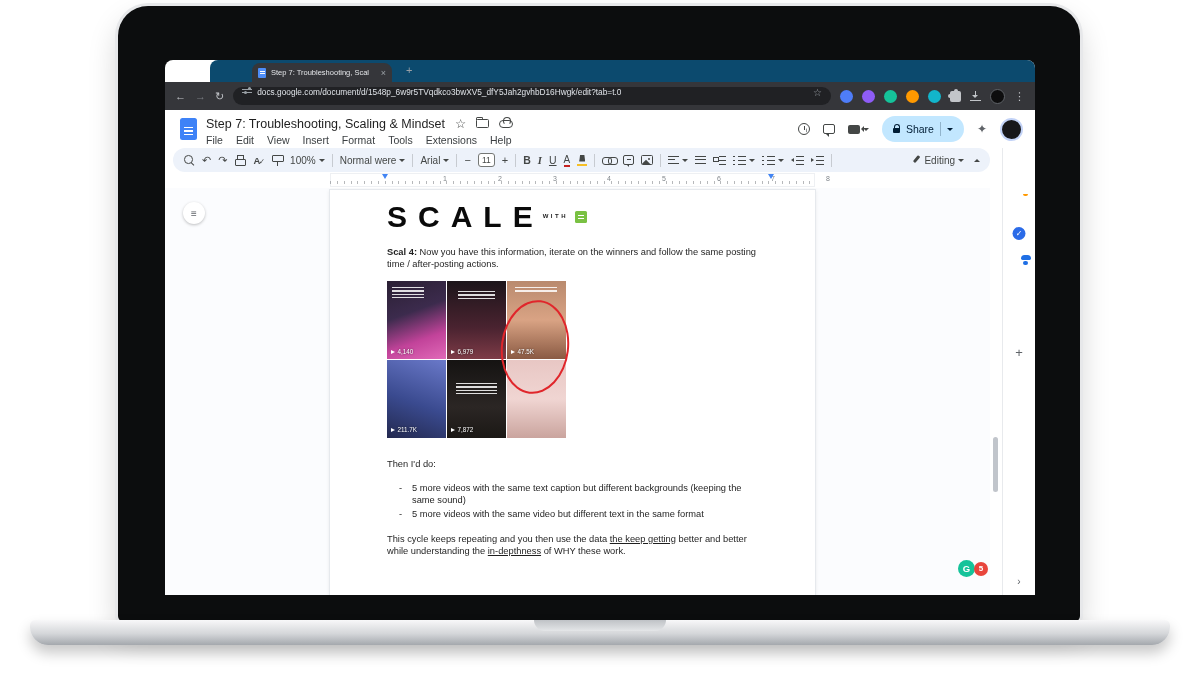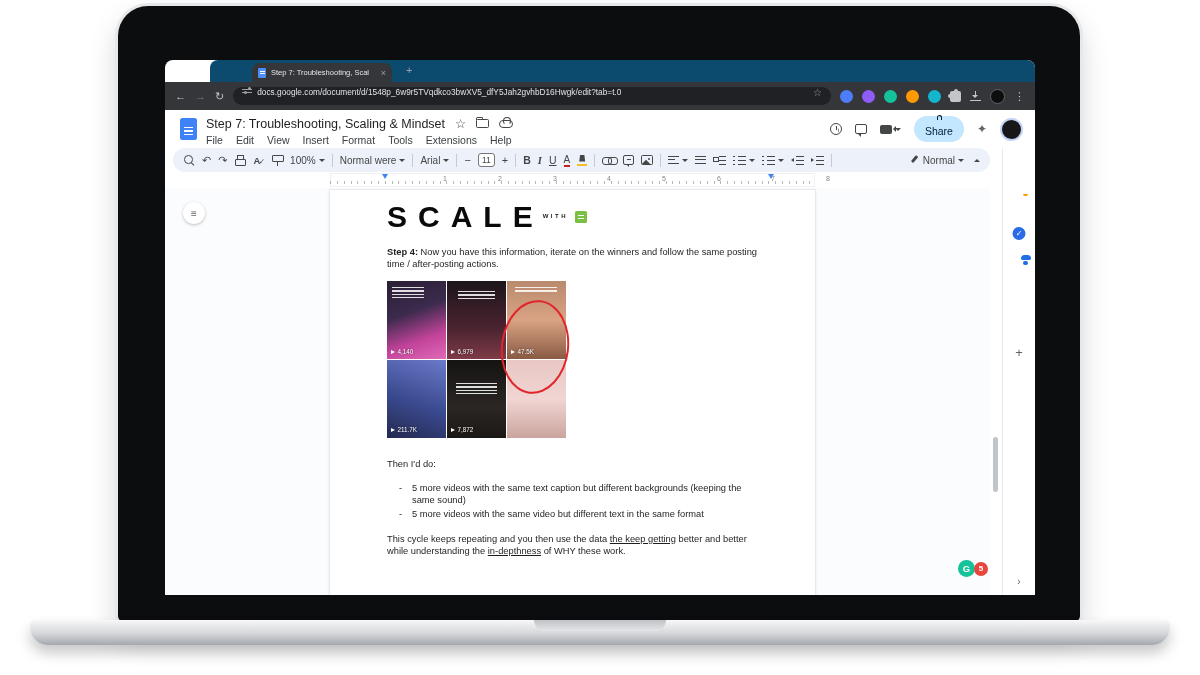--- a/index.html
+++ b/index.html
@@ -69,21 +69,21 @@
   .ic-cloud::before { content:""; position:absolute; left:2.5px; top:-3.5px; width:6px; height:6px; border-radius:50%; border:1.3px solid #444746; border-bottom-color:transparent; }
   .dmenus { position:absolute; left:41px; top:24px; display:flex; gap:13px; font-size:10.5px; color:#3c4043; }
   .dright { position:absolute; right:12px; top:6px; height:26px; display:flex; align-items:center; gap:13px; color:#444746; }
   .ic-clock { width:12px; height:12px; border:1.3px solid #444746; border-radius:50%; position:relative; }
   .ic-clock::after { content:""; position:absolute; left:4.6px; top:2px; width:1.3px; height:3.6px; background:#444746; box-shadow:1.8px 2.4px 0 -0.2px #444746; }
   .ic-bubble { width:12px; height:10px; border:1.3px solid #444746; border-radius:2px; position:relative; }
   .ic-bubble::after { content:""; position:absolute; left:1.5px; bottom:-4px; border-left:4px solid transparent; border-top:4px solid #444746; }
   .camwrap { display:flex; align-items:center; gap:3px; }
   .ic-cam { width:12px; height:9px; background:#444746; border-radius:2px; position:relative; }
   .ic-cam::after { content:""; position:absolute; right:-4px; top:1.3px; border-top:3.1px solid transparent; border-bottom:3.1px solid transparent; border-right:3.8px solid #444746; }
-  .sharepill { height:26px; border-radius:13px; background:#c2e7ff; color:#001d35; display:flex; align-items:center; gap:6px; padding:0 11px; font-size:10.5px; font-weight:500;flex-direction:column; }
+  .sharepill { height:26px; border-radius:13px; background:#c2e7ff; color:#001d35; display:flex; align-items:center; gap:6px; padding:0 11px; font-size:10.5px; font-weight:500; }
   .ic-lock { width:7px; height:5.5px; background:#001d35; border-radius:1px; position:relative; margin-top:3px; }
   .ic-lock::before { content:""; position:absolute; left:1.2px; top:-3.6px; width:3.6px; height:3.6px; border:1.2px solid #001d35; border-bottom:none; border-radius:3px 3px 0 0; }
   .sharediv { width:1px; height:14px; background:rgba(0,29,53,.25); }
   .sparkle { font-size:12px; color:#5f6368; }
   .davatar { width:23px; height:23px; border-radius:50%; background:#17171a; border:2px solid #c3d3f7; }
 
   
   .tbar { position:absolute; left:8px; right:45px; top:88px; height:24px; background:#edf2fa; border-radius:12px;
     display:flex; align-items:center; gap:7px; padding:0 10px; color:#444746; font-size:10px; }
   .tsep { width:1px; height:13px; background:#c7cbd1; flex:0 0 auto; }
@@ -342,21 +342,21 @@
         <span class="tg">
             <span class="ib-list"></span>
             <span class="cd"></span>
           </span>
         <span class="ib-ind out"></span>
         <span class="ib-ind"></span>
         <span class="tsep"></span>
         <div class="tright">
           <span class="tg">
               <span class="ic-pencil"></span>
-              <span>Normal</span>
+              <span>Editing</span>
               <span class="cd"></span>
             </span>
           <span class="cu"></span>
         </div>
       </div>
 
       <div class="ruler">
         <div class="rband"></div>
         <div class="rticks"></div>
         <span class="rn">1</span>
@@ -374,21 +374,21 @@
       <div class="docarea">
         <div class="outlinebtn">≡</div>
 
         <div class="page">
           <div class="logo">
             <span class="logo-main">SCALE</span>
             <span class="logo-with">WITH</span>
             <span class="logo-sq"></span>
           </div>
 
-          <p class="p"><b>Step 4:</b><span> Now you have this information, iterate on the winners and follow the same posting time / after-posting actions.</span></p>
+          <p class="p"><b>Scal 4:</b><span> Now you have this information, iterate on the winners and follow the same posting time / after-posting actions.</span></p>
 
 
           <div class="grid">
             <div class="cell g1">
                 <span class="cap t1"></span>
               </div>
             <div class="cell g2">
                 <span class="cap t2"></span>
               </div>
             <div class="cell g3">

